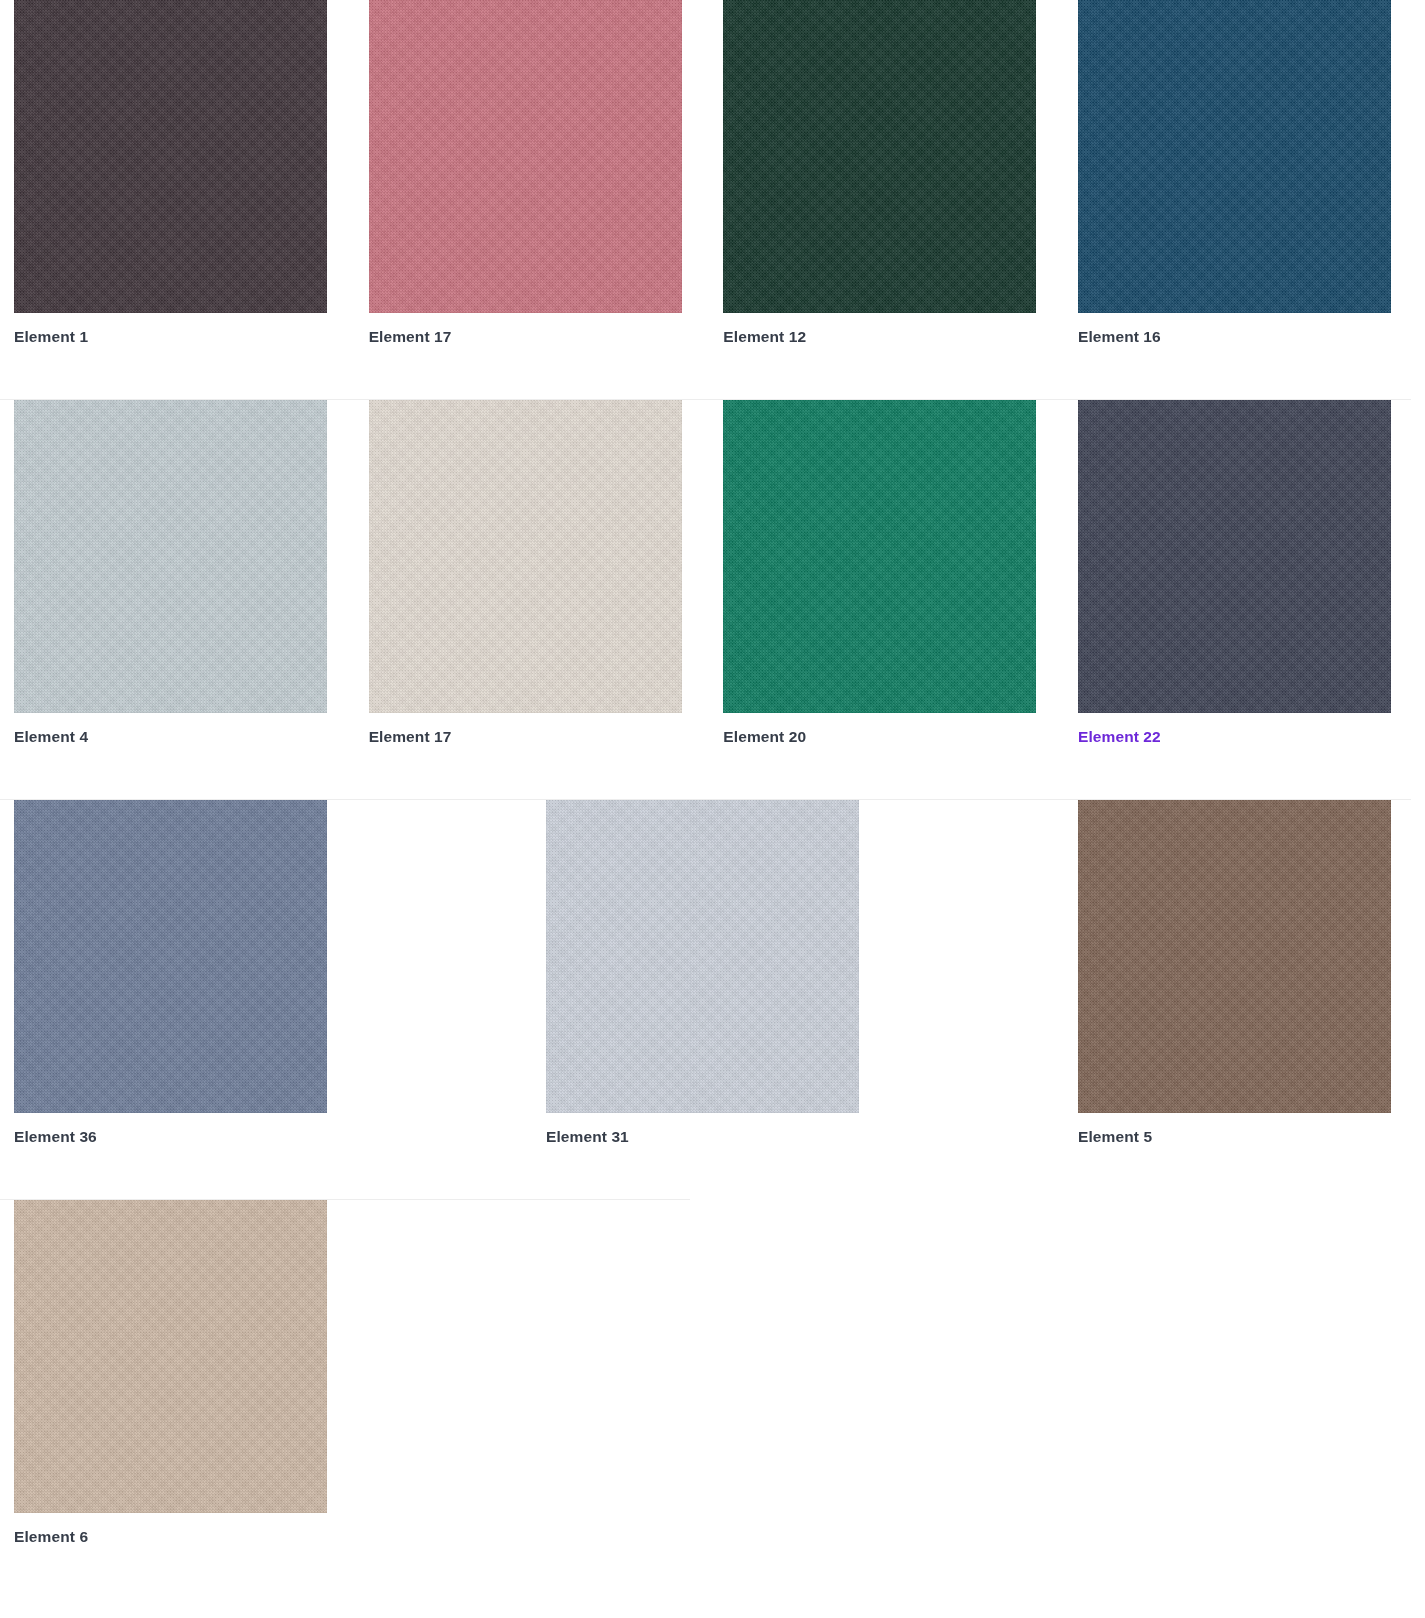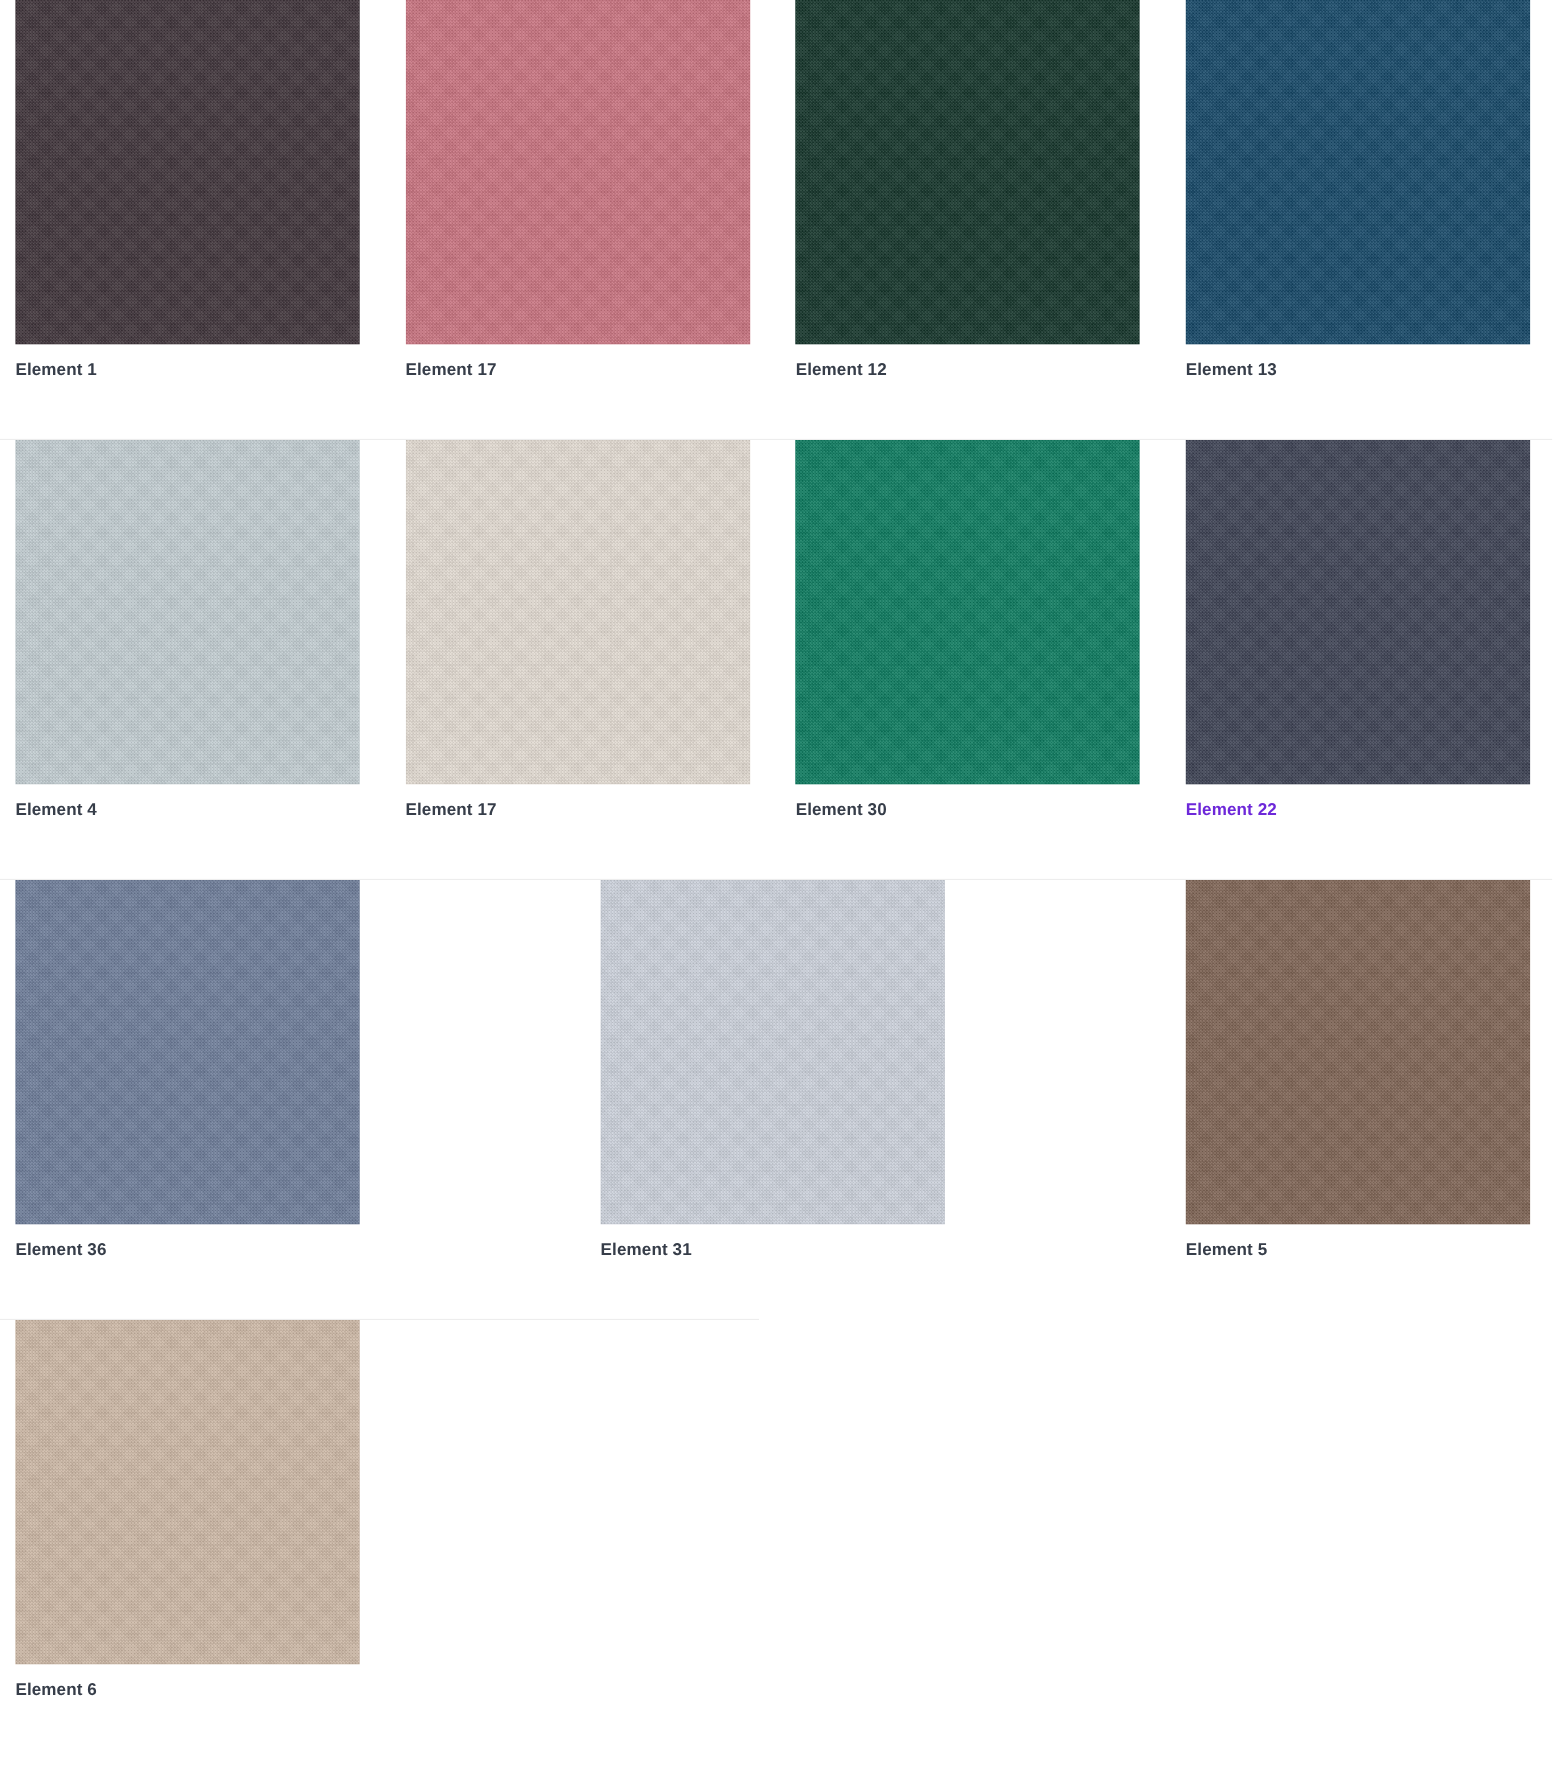--- a/index.html
+++ b/index.html
@@ -117,36 +117,36 @@
       <div class="swatch-cell">
         <div class="swatch-tile" style="background-color: rgb(201, 114, 127);"></div>
         <div class="swatch-label" style="color: rgb(54, 61, 73);">Element 17</div>
       </div>
       <div class="swatch-cell">
         <div class="swatch-tile" style="background-color: rgb(18, 51, 40);"></div>
         <div class="swatch-label" style="color: rgb(54, 61, 73);">Element 12</div>
       </div>
       <div class="swatch-cell">
         <div class="swatch-tile" style="background-color: rgb(19, 70, 102);"></div>
-        <div class="swatch-label" style="color: rgb(54, 61, 73);">Element 13</div>
+        <div class="swatch-label" style="color: rgb(54, 61, 73);">Element 16</div>
       </div>
       <div class="row-divider" style="width: 1411px; background: rgb(237, 237, 237);"></div>
     </div>
     <div class="swatch-row">
       <div class="swatch-cell">
         <div class="swatch-tile" style="background-color: rgb(194, 205, 210);"></div>
         <div class="swatch-label" style="color: rgb(54, 61, 73);">Element 4</div>
       </div>
       <div class="swatch-cell">
         <div class="swatch-tile" style="background-color: rgb(227, 219, 210);"></div>
         <div class="swatch-label" style="color: rgb(54, 61, 73);">Element 17</div>
       </div>
       <div class="swatch-cell">
         <div class="swatch-tile" style="background-color: rgb(10, 122, 94);"></div>
-        <div class="swatch-label" style="color: rgb(54, 61, 73);">Element 30</div>
+        <div class="swatch-label" style="color: rgb(54, 61, 73);">Element 20</div>
       </div>
       <div class="swatch-cell">
         <div class="swatch-tile" style="background-color: rgb(59, 64, 82);"></div>
         <div class="swatch-label" style="color: #6d28d9;">Element 22</div>
       </div>
       <div class="row-divider" style="width: 1411px; background: rgb(237, 237, 237);"></div>
     </div>
     <div class="swatch-row">
       <div class="swatch-cell">
         <div class="swatch-tile" style="background-color: rgb(109, 124, 153);"></div>

